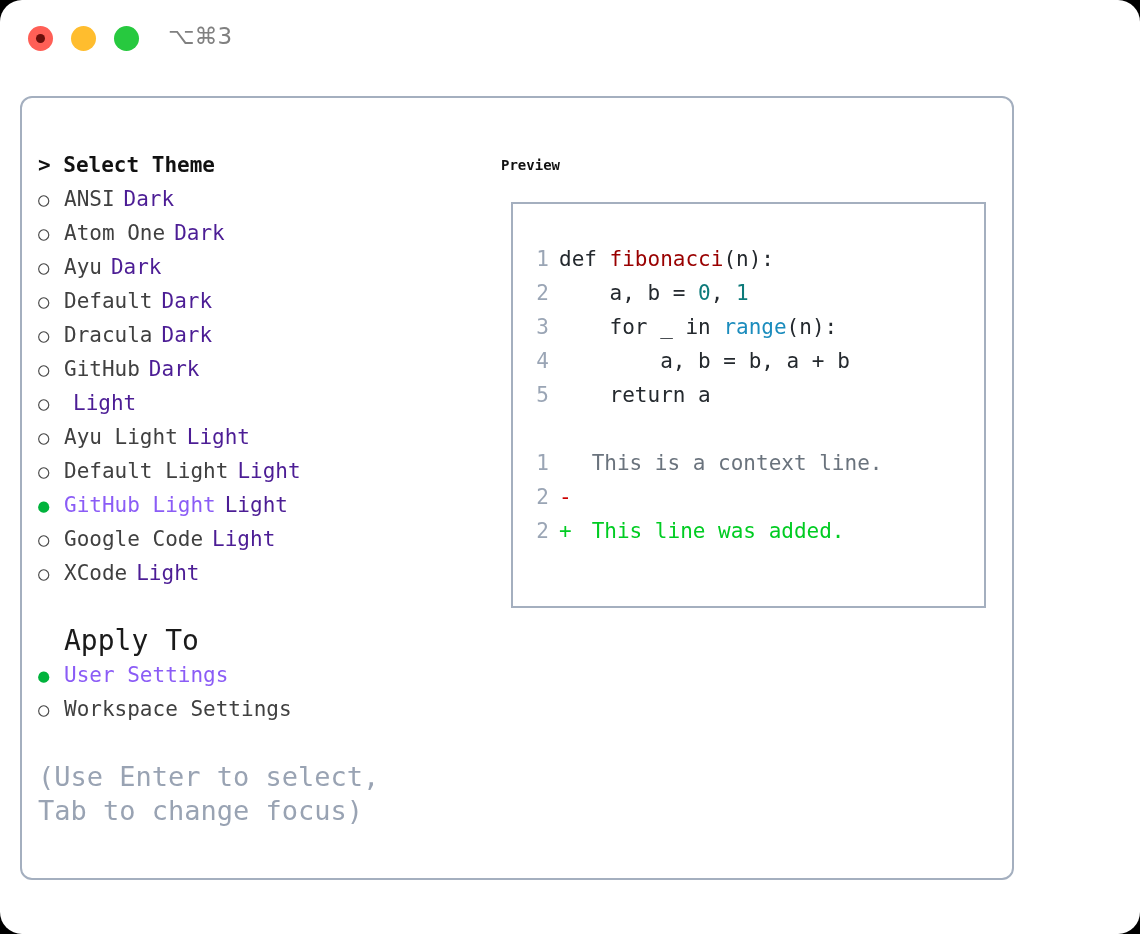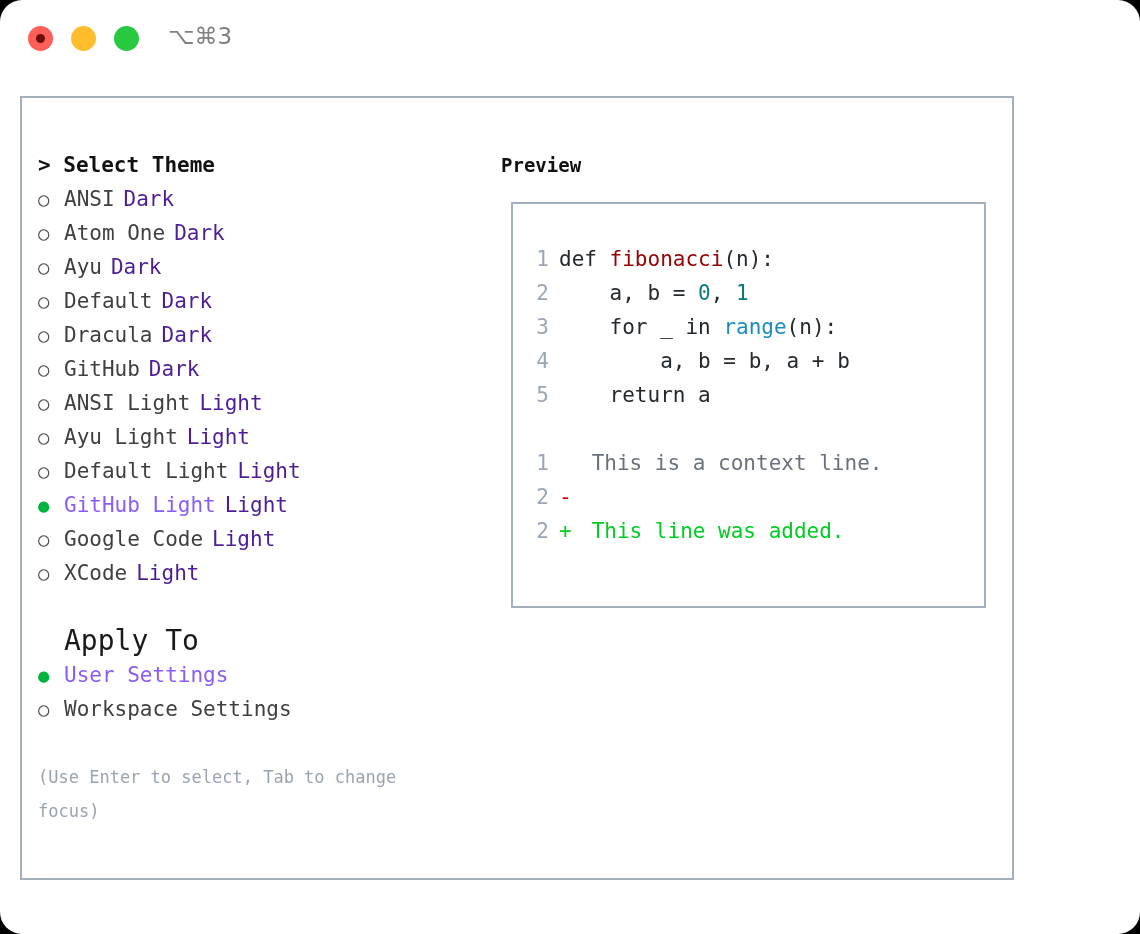--- a/index.html
+++ b/index.html
@@ -69,21 +69,21 @@
   }
 
   
   .panel {
     position: absolute;
     left: 20px;
     top: 96px;
     width: 994px;
     height: 784px;
     border: 2px solid #a4afbf;
-    border-radius: 0;
+    border-radius: 12px;
     box-sizing: border-box;
     background: #ffffff;
   }
 
   
   .left-col {
     position: absolute;
     left: 16px;
     top: 50px;
     width: 450px;
@@ -123,36 +123,36 @@
     font-size: 28px;
     color: #1a1a1a;
     line-height: 34px;
     white-space: pre;
     padding-left: 26px;
   }
 
   .spacer-row { height: 34px; }
 
   .hint {
-    font-size: 17px;
+    font-size: 27px;
     color: #99a3b3;
     line-height: 34px;
     width: 400px;
     margin-top: 34px;
   }
 
   
   .right-col {
     position: absolute;
     left: 479px;
     top: 50px;
     width: 490px;
   }
   .preview-title {
-    font-size: 19px;
+    font-size: 14px;
     font-weight: bold;
     color: #111111;
     line-height: 34px;
     white-space: pre;
   }
   .preview-box {
     margin-top: 20px;
     margin-left: 10px;
     width: 475px;
     height: 406px;
@@ -211,21 +211,21 @@
 
     <div class="left-col">
       <div class="section-title">&gt; Select Theme</div>
       <div id="theme-list">
           <div class="opt"><span class="bullet">○</span><span class="label">ANSI</span><span class="tag">Dark</span></div>
           <div class="opt"><span class="bullet">○</span><span class="label">Atom One</span><span class="tag">Dark</span></div>
           <div class="opt"><span class="bullet">○</span><span class="label">Ayu</span><span class="tag">Dark</span></div>
           <div class="opt"><span class="bullet">○</span><span class="label">Default</span><span class="tag">Dark</span></div>
           <div class="opt"><span class="bullet">○</span><span class="label">Dracula</span><span class="tag">Dark</span></div>
           <div class="opt"><span class="bullet">○</span><span class="label">GitHub</span><span class="tag">Dark</span></div>
-          <div class="opt"><span class="bullet">○</span><span class="label">ANSI Light</span><span class="tag">Light</span></div>
+          <div class="opt"><span class="bullet">○</span><span class="tag">Light</span></div>
           <div class="opt"><span class="bullet">○</span><span class="label">Ayu Light</span><span class="tag">Light</span></div>
           <div class="opt"><span class="bullet">○</span><span class="label">Default Light</span><span class="tag">Light</span></div>
           <div class="opt selected"><span class="bullet">●</span><span class="label">GitHub Light</span><span class="tag">Light</span></div>
           <div class="opt"><span class="bullet">○</span><span class="label">Google Code</span><span class="tag">Light</span></div>
           <div class="opt"><span class="bullet">○</span><span class="label">XCode</span><span class="tag">Light</span></div>
         </div>
 
       <div class="spacer-row"></div>
 
       <div class="subhead">Apply To</div>

